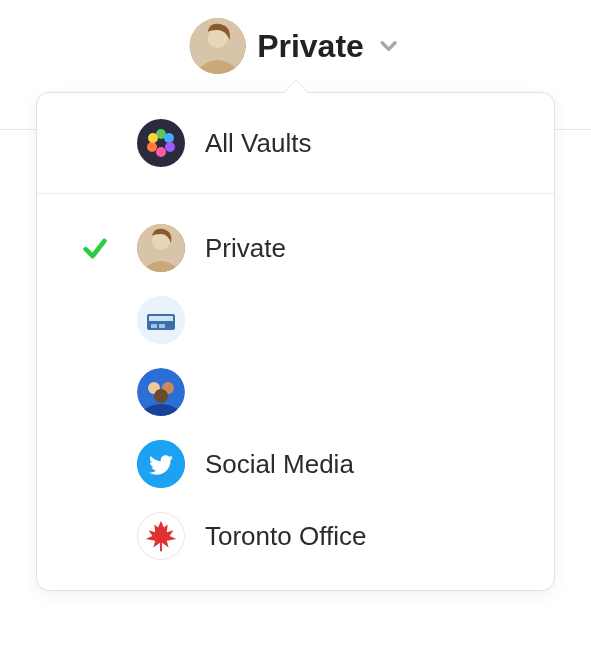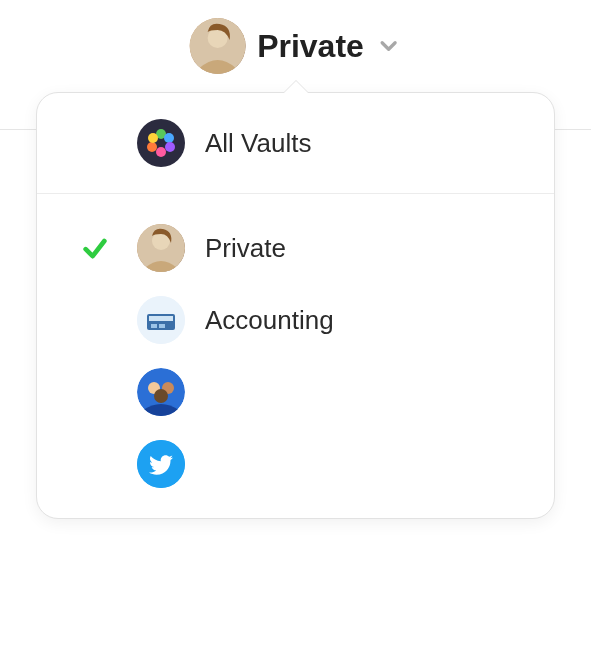--- a/index.html
+++ b/index.html
@@ -49,21 +49,21 @@
       display: flex;
       align-items: center;
     }
     .dropdown {
       position: absolute;
       top: 92px;
       left: 36px;
       right: 36px;
       background: #fff;
       border: 1px solid #e2e2e2;
-      border-radius: 22px;
+      border-radius: 13px;
       box-shadow: 0 4px 16px rgba(0,0,0,0.06);
       padding-bottom: 18px;
     }
     .dropdown::before {
       content: "";
       position: absolute;
       top: -12px;
       left: 50%;
       transform: translateX(-50%);
       width: 0;
@@ -201,21 +201,20 @@
       <span class="check-slot"></span>
       <span class="vault-icon icon-accounting">
         <svg viewBox="0 0 48 48" width="48" height="48">
           <circle cx="24" cy="24" r="24" fill="#eaf3fb"></circle>
           <rect x="10" y="18" width="28" height="16" rx="2" fill="#3b6fa8"></rect>
           <rect x="12" y="20" width="24" height="5" fill="#cfe4f5"></rect>
           <rect x="14" y="28" width="6" height="4" fill="#9cc4e8"></rect>
           <rect x="22" y="28" width="6" height="4" fill="#9cc4e8"></rect>
         </svg>
       </span>
-      <span class="vault-label">Accounting</span>
     </li>
 
     <li class="vault-item">
       <span class="check-slot"></span>
       <span class="vault-icon icon-shared">
         <svg viewBox="0 0 48 48" width="48" height="48">
           <circle cx="24" cy="24" r="24" fill="#2b6fd6"></circle>
           <circle cx="17" cy="20" r="6" fill="#f2c99a"></circle>
           <circle cx="31" cy="20" r="6" fill="#c98a5a"></circle>
           <circle cx="24" cy="28" r="7" fill="#6a4a2a"></circle>
@@ -225,17 +224,28 @@
     </li>
 
     <li class="vault-item">
       <span class="check-slot"></span>
       <span class="vault-icon icon-social">
         <svg viewBox="0 0 48 48" width="48" height="48">
           <circle cx="24" cy="24" r="24" fill="#1da1f2"></circle>
           <path d="M36 17.5c-.9.4-1.8.7-2.8.8 1-.6 1.8-1.6 2.1-2.7-.9.6-2 1-3.1 1.2-.9-1-2.2-1.6-3.6-1.6-2.7 0-4.9 2.2-4.9 4.9 0 .4 0 .8.1 1.1-4.1-.2-7.7-2.2-10.1-5.1-.4.7-.7 1.6-.7 2.5 0 1.7.9 3.2 2.2 4.1-.8 0-1.6-.2-2.2-.6v.1c0 2.4 1.7 4.4 3.9 4.8-.4.1-.8.2-1.3.2-.3 0-.6 0-.9-.1.6 2 2.4 3.4 4.6 3.4-1.7 1.3-3.8 2.1-6.1 2.1-.4 0-.8 0-1.2-.1 2.2 1.4 4.8 2.2 7.5 2.2 9.1 0 14-7.5 14-14v-.6c1-.7 1.8-1.6 2.5-2.6z" fill="#fff"></path>
         </svg>
       </span>
-    </li>
-
+      <span class="vault-label">Social Media</span>
+    </li>
+
+    <li class="vault-item">
+      <span class="check-slot"></span>
+      <span class="vault-icon icon-toronto">
+        <svg viewBox="0 0 48 48" width="48" height="48">
+          <circle cx="24" cy="24" r="23" fill="#fff"></circle>
+          <path d="M24 8 L27 15 L31 12 L30 20 L37 18 L33 24 L40 27 L30 29 L32 36 L25 31 L25 40 L23 40 L23 31 L16 36 L18 29 L8 27 L15 24 L11 18 L18 20 L17 12 L21 15 Z" fill="#e03131"></path>
+        </svg>
+      </span>
+      <span class="vault-label">Toronto Office</span>
+    </li>
 
   </ul>
 </div>
 
 </body></html>

